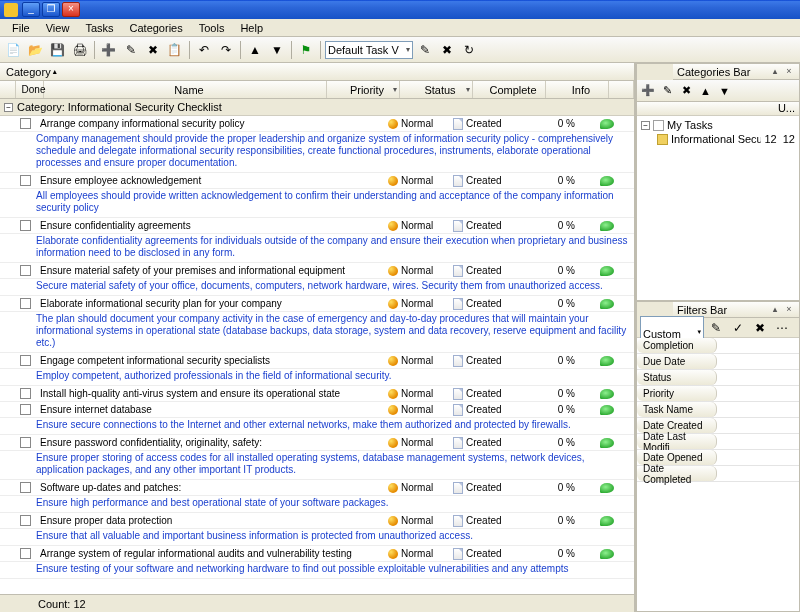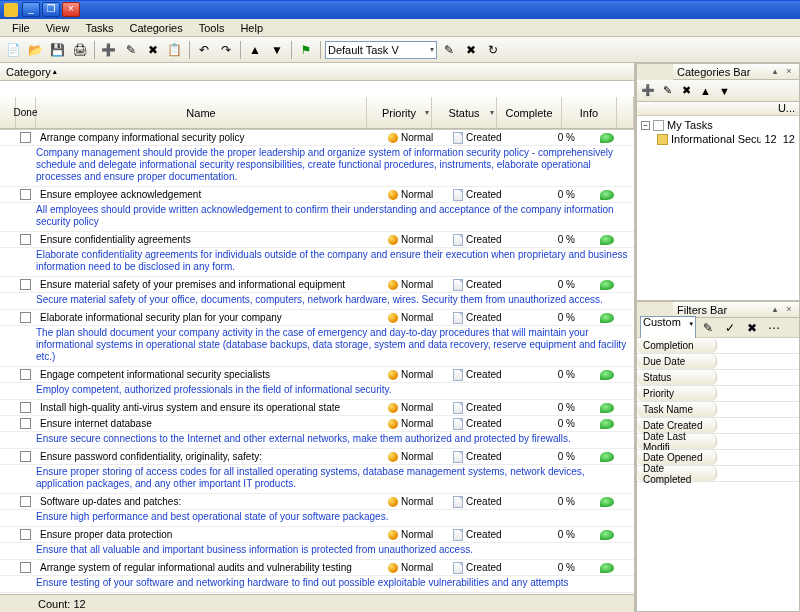--- a/index.html
+++ b/index.html
@@ -8,27 +8,27 @@
 .titlebar .icon { width:14px; height:14px; background:#f4c430; border-radius:2px; margin-right:4px; }
 .titlebar .title { flex:1; font-weight:bold; font-size:11px; overflow:hidden; white-space:nowrap; }
 .winbtns { display:flex; gap:2px; }
 .winbtn { width:18px; height:15px; background:linear-gradient(#5f9ef7,#1b56cc); border:1px solid #0a3ca5; border-radius:2px; color:#fff; text-align:center; line-height:12px; font-size:10px; cursor:pointer; }
 .winbtn.close { background:linear-gradient(#f49184,#d9311e); border-color:#a02010; }
 .menubar { height:18px; background:#ece9d8; display:flex; align-items:center; padding:0 4px; border-bottom:1px solid #c0bdb0; }
 .menubar span { padding:2px 8px; cursor:pointer; }
 .toolbar { height:26px; background:linear-gradient(#fafafa,#ece9d8); border-bottom:1px solid #c0bdb0; display:flex; align-items:center; padding:0 4px; gap:2px; }
 .tbtn { width:20px; height:20px; border:1px solid transparent; border-radius:2px; display:flex; align-items:center; justify-content:center; cursor:pointer; font-size:12px; }
 .tsep { width:1px; height:18px; background:#b0ada0; margin:0 2px; }
-.tcombo { width:112px; height:18px; border:1px solid #7f9db9; background:#fff; padding:0 2px; font-size:10px; display:flex; align-items:center; }
+.tcombo { width:88px; height:18px; border:1px solid #7f9db9; background:#fff; padding:0 2px; font-size:10px; display:flex; align-items:center; }
 .tcombo .dd { margin-left:auto; font-size:8px; color:#555; }
 .main { flex:1; display:flex; overflow:hidden; }
 .left { flex:1; display:flex; flex-direction:column; border-right:2px solid #c0bdb0; }
 .cattab { height:18px; background:linear-gradient(#fdfdfb,#ece9d8); border-bottom:1px solid #c0bdb0; padding:2px 6px; font-size:10px; display:flex; align-items:center; }
 .grid { flex:1; background:#fff; overflow:auto; position:relative; }
-.ghead { display:flex; background:linear-gradient(#fdfdfb,#ece9d8); border-bottom:1px solid #c0bdb0; height:32px; position:sticky; top:16px; }
+.ghead { display:flex; background:linear-gradient(#fdfdfb,#ece9d8); border-bottom:1px solid #c0bdb0; height:18px; position:sticky; top:0;gap:8px; }
 .gh { border-right:1px solid #d0cdc0; padding:2px 4px; font-size:10px; display:flex; align-items:center; justify-content:center; position:relative; }
 .gh .dd { position:absolute; right:2px; font-size:8px; color:#555; }
 .c0{width:16px;} .c1{width:20px;} .c2{flex:1;min-width:180px;} .c3{width:65px;} .c4{width:65px;} .c5{width:65px;} .c6{width:55px;} .c7{width:17px;}
 .grouprow { background:#ece9d8; border-bottom:1px solid #d0cdc0; padding:2px 4px; display:flex; align-items:center; gap:4px; font-size:10px; }
 .grouprow .exp { width:9px; height:9px; border:1px solid #888; background:#fff; text-align:center; line-height:7px; font-size:8px; cursor:pointer; }
 .row { display:flex; border-bottom:1px solid #ededed; min-height:16px; align-items:center; }
 .cell { padding:1px 4px; font-size:10px; display:flex; align-items:center; gap:3px; }
 .chk { width:11px; height:11px; border:1px solid #888; background:#fff; cursor:pointer; }
 .desc { color:#1a3fce; font-size:10px; padding:1px 4px 3px 36px; border-bottom:1px solid #ededed; line-height:12px; }
 .pri-ico { width:10px; height:10px; border-radius:50%; background:radial-gradient(circle at 30% 30%,#ffdf60,#e58a00 70%); }
@@ -45,21 +45,21 @@
 .ptool .tbtn { width:17px; height:17px; font-size:11px; }
 .tree { flex:1; background:#fff; font-size:10px; padding:2px; overflow:auto; }
 .tnode { display:flex; align-items:center; gap:3px; padding:1px 2px; cursor:pointer; }
 .tnode.child { padding-left:18px; }
 .texp { width:9px; height:9px; border:1px solid #888; background:#fff; text-align:center; line-height:7px; font-size:8px; }
 .tico { width:11px; height:11px; background:#f0d060; border:1px solid #c0a030; }
 .tico.task { background:#fff; border-color:#a0a0a0; }
 .tnum { margin-left:auto; font-size:9px; display:flex; gap:6px; }
 .filters { background:#fff; flex:1; }
 .filtool { height:20px; display:flex; align-items:center; padding:0 3px; gap:2px; border-bottom:1px solid #d0cdc0; }
-.filsel { width:56px; height:16px; border:1px solid #7f9db9; background:#fff; font-size:9px; padding:11px 2px; display:flex; align-items:flex-end; }
+.filsel { width:64px; height:16px; border:1px solid #7f9db9; background:#fff; font-size:9px; padding:11px 2px; display:flex; align-items:flex-start; }
 .filsel .dd { margin-left:auto; font-size:7px; }
 .frow { display:flex; border-bottom:1px solid #e4e4e4; height:16px; align-items:center; }
 .frow .flab { padding:0 6px; font-size:10px; background:linear-gradient(#fdfdfb,#ece9d8); height:100%; display:flex; align-items:center; width:80px; border-right:1px solid #d0cdc0;border-radius:6px; }
 .uhead { height:14px; background:linear-gradient(#fdfdfb,#ece9d8); border-bottom:1px solid #d0cdc0; display:flex; justify-content:flex-end; padding:0 4px; font-size:9px; }
 </style>
 </head>
 <body>
 
 <div class="titlebar">
   <div class="icon"></div>

